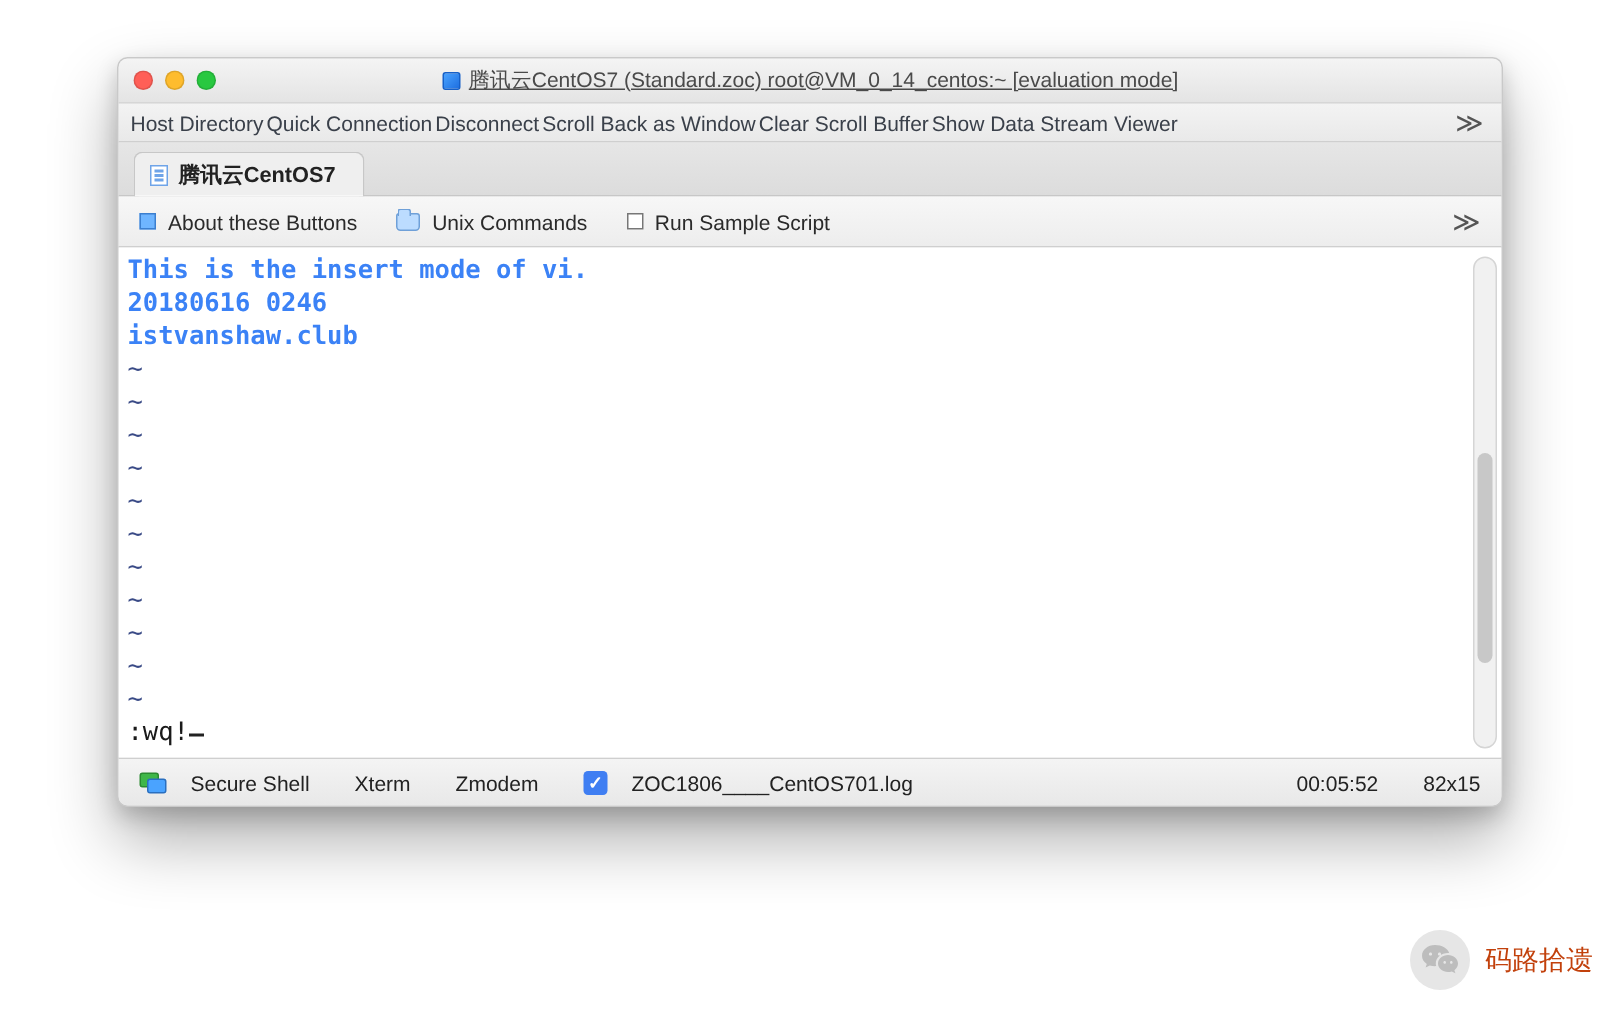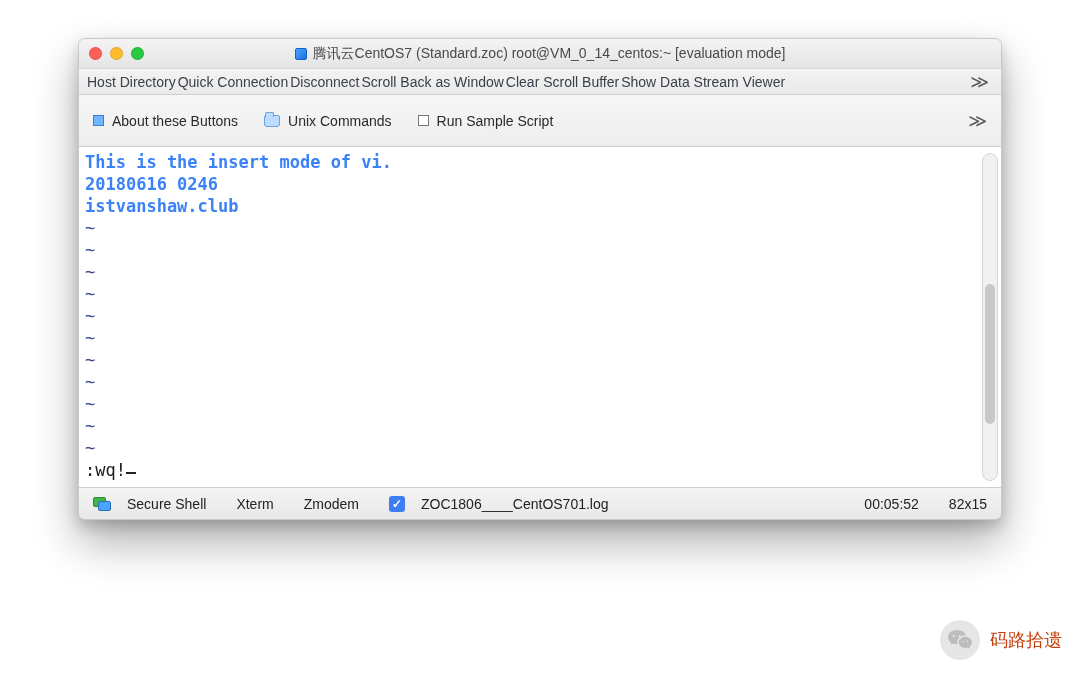--- a/index.html
+++ b/index.html
@@ -22,21 +22,21 @@
     background: linear-gradient(#f4f4f4, #e4e4e4);
     display: flex; align-items: center;
     position: relative;
     border-bottom: 1px solid #d6d6d6;
   }
   .traffic { display: flex; gap: 8px; margin-left: 10px; align-items: center; }
   .tbtn { width: 13px; height: 13px; border-radius: 50%; border: 0.5px solid rgba(0,0,0,0.12); }
   .tbtn.close { background: #ff5f57; }
   .tbtn.min   { background: #febc2e; }
   .tbtn.max   { background: #28c840; }
-  .title-wrap { position: absolute; left: 0; right: 0; text-align: left; font-size: 14px; color: #4a4a4a; pointer-events: none; display: flex; align-items: center; justify-content: center; gap: 6px; }
+  .title-wrap { position: absolute; left: 0; right: 0; text-align: left; font-size: 14px; color: #4a4a4a; pointer-events: none; display: flex; align-items: center; justify-content: center; gap: 6px; text-decoration: underline; }
   .title-wrap .doc-icon { width: 12px; height: 12px; background: linear-gradient(135deg,#4aa3ff,#1e6fe0); border: 1px solid #1660c8; border-radius: 2px; display:inline-block; }
 
   
   .menubar {
     height: 26px;
     background: linear-gradient(#f3f3f3,#e9e9e9);
     border-bottom: 1px solid #cfcfcf;
     display: flex; align-items: center;
     padding: 0 8px;
     font-size: 14px; color: #3a404a;
@@ -63,21 +63,21 @@
     display: flex; align-items: center; gap: 7px;
     font-size: 14.5px; font-weight: 600; color: #222;
     box-shadow: 0 -1px 0 rgba(255,255,255,0.5) inset;
     position: relative; top: 1px;
   }
   .tab .doc-icon { width: 12px; height: 14px; background:#fff; border:1px solid #6fa4e8; position: relative; }
   .tab .doc-icon::before { content:""; position:absolute; left:2px; right:2px; top:2px; height:2px; background:#6fa4e8; box-shadow:0 3px 0 #6fa4e8,0 6px 0 #6fa4e8; }
 
   
   .btnbar {
-    height: 52px;
+    height: 34px;
     background: linear-gradient(#f7f7f7,#ededed);
     border-bottom: 1px solid #cfcfcf;
     display: flex; align-items: center; gap: 26px;
     padding: 0 14px;
     font-size: 14px; color: #2a2a2a;
   }
   .btnbar .item { display:flex; align-items:center; gap:8px; }
   .sq { width:11px; height:11px; border:1px solid #777; display:inline-block; }
   .sq.blue { background:#6fb5ff; border-color:#3c7fcf; }
   .sq.grey { background:#fff; }
@@ -157,20 +157,26 @@
     <span>Host Directory</span>
     <span>Quick Connection</span>
     <span>Disconnect</span>
     <span>Scroll Back as Window</span>
     <span>Clear Scroll Buffer</span>
     <span>Show Data Stream Viewer</span>
     <span class="spacer"></span>
     <span class="more">≫</span>
   </div>
 
+  <div class="tabbar">
+    <div class="tab">
+      <span class="doc-icon"></span>
+      <span>腾讯云CentOS7</span>
+    </div>
+  </div>
 
   <div class="btnbar">
     <div class="item">
       <span class="sq blue"></span>
       <span>About these Buttons</span>
     </div>
     <div class="item">
       <span class="folder-icon"></span>
       <span>Unix Commands</span>
     </div>

